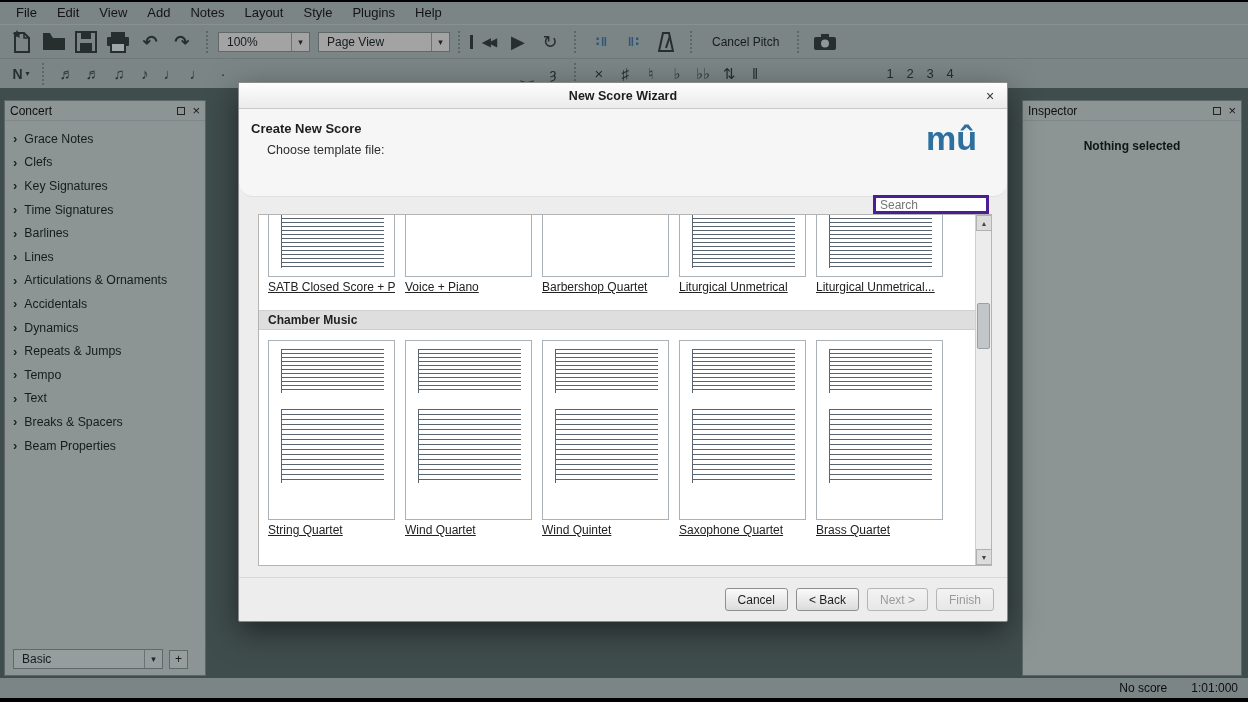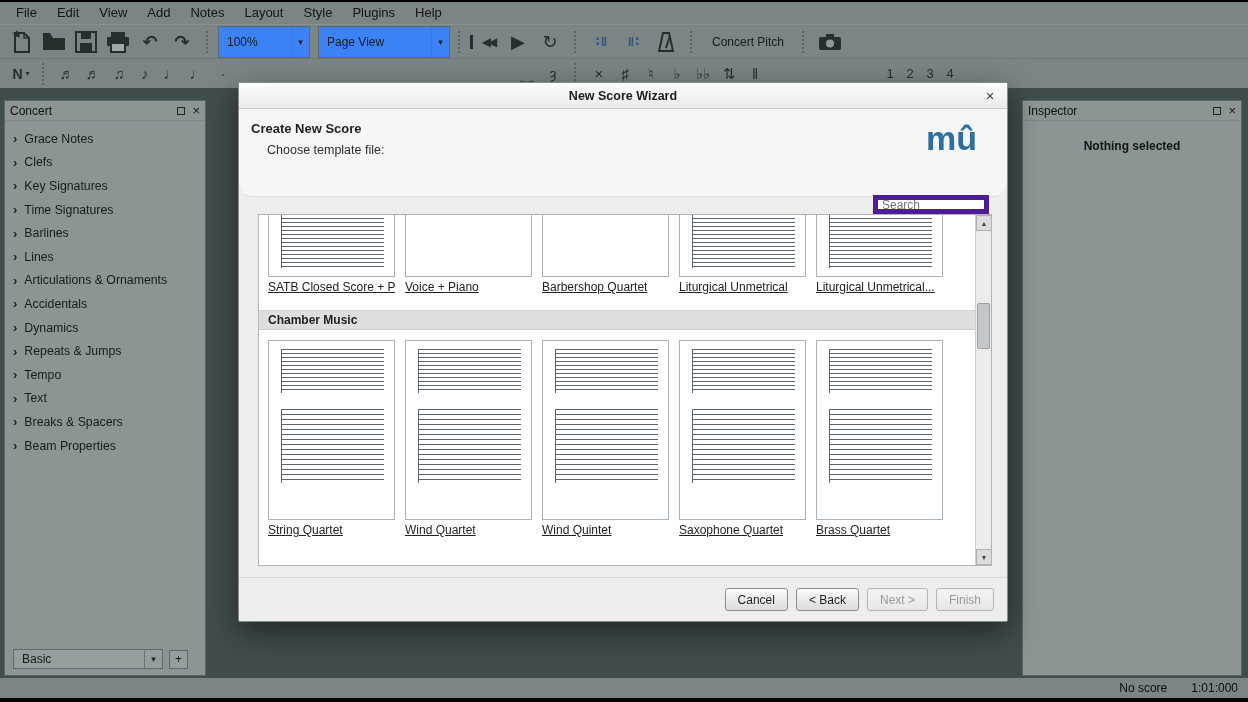--- a/index.html
+++ b/index.html
@@ -28,21 +28,21 @@
     border-top:1px solid #6e7878; display:flex; align-items:center; padding-left:8px; }
   .tbtn { min-width:32px; height:28px; display:flex; align-items:center; justify-content:center;
     color:#262e2e; font-size:18px; }
   .tbtn svg { display:block; }
   .sep { width:4px; height:22px; border-left:2px dotted #5d6767; margin:0 8px; }
   .glyph-b { font-weight:bold; }
   .blue { color:#2e567c; font-weight:bold; font-size:13px; letter-spacing:1px; }
   .rewind { font-size:12px; letter-spacing:-3px; border-left:3px solid #262e2e; padding-left:1px; height:14px; line-height:14px; }
   .concert { font-size:12px; color:#1a1a1a; padding:0 10px; }
 
-  .dd { height:32px; background:#3b82f6; border:1px solid #5f6969; display:flex; align-items:center; }
+  .dd { height:20px; background:#a3a3a3; border:1px solid #5f6969; display:flex; align-items:center; }
   .dd-text { padding:0 8px; font-size:12px; color:#161c1c; flex:1; }
   .dd-arrow { width:18px; height:100%; border-left:1px solid #6a7474; display:flex;
     align-items:center; justify-content:center; font-size:9px; color:#222; }
   .dd-zoom { width:92px; margin-right:8px; }
   .dd-view { width:132px; }
 
   .nbtn { min-width:26px; height:24px; display:flex; align-items:center; justify-content:center;
     color:#262e2e; font-size:15px; }
   .note-input-btn { font-size:14px; font-weight:bold; gap:3px; padding:0 4px; }
   .note-input-btn .dd-caret { font-size:8px; }
@@ -86,21 +86,21 @@
     border-bottom:1px solid #c9c9c9; position:relative; }
   .dlg-title { text-align:center; font-size:12.5px; font-weight:bold; color:#1d1d1d; line-height:26px; }
   .dlg-close { position:absolute; right:6px; top:0; width:22px; height:26px; display:flex;
     align-items:center; justify-content:center; font-size:14px; color:#333; }
   .dlg-headband { position:absolute; left:0; right:0; top:26px; height:88px; background:#f6f6f6;
     border-bottom:1px solid #e0e0e0; border-radius:0 0 14px 14px; }
   .dlg-heading { position:absolute; left:12px; top:38px; font-size:13px; font-weight:bold; color:#1e1e1e; }
   .dlg-subheading { position:absolute; left:28px; top:60px; font-size:12.5px; color:#2e2e2e; }
   .dlg-logo { position:absolute; right:30px; top:36px; font-size:34px; font-weight:bold; color:#2d6f9f; }
   .dlg-search { position:absolute; right:18px; top:112px; width:116px; height:19px;
-    border:5px solid #4c1d95; background:#fff; font-size:12px; padding:1px 4px;
+    border:3px solid #4c1d95; background:#fff; font-size:12px; padding:1px 4px;
     font-family:"Liberation Sans","DejaVu Sans",sans-serif; }
 
   .tpl-area { position:absolute; left:19px; top:131px; width:734px; height:352px;
     background:#fff; border:1px solid #b4b4b4; overflow:hidden; }
   .tpl-scroll { position:absolute; left:0; top:0; right:16px; bottom:0; overflow:hidden; }
   .tpl-row { display:flex; gap:10px; padding-left:9px; }
   .row-top { margin-top:-6px; }
   .row-chamber { margin-top:10px; }
   .tpl { width:127px; flex:none; }
   .tpl-card { border:1px solid #a9b1b9; background:#fff; }
@@ -212,21 +212,21 @@
   <span class="tbtn blue">∶‖</span>
   <span class="tbtn blue">‖∶</span>
   <span class="tbtn">
     <svg width="16" height="20" viewBox="0 0 16 20">
         <path d="M5 1h6l4 18H1z" fill="none" stroke="#262e2e" stroke-width="2"></path>
         <line x1="8" y1="16" x2="12" y2="4" stroke="#262e2e" stroke-width="2"></line>
       </svg>
   </span>
   <span class="sep"></span>
 
-  <span class="tbtn concert">Concert Pitch</span>
+  <span class="tbtn concert">Cancel Pitch</span>
   <span class="sep"></span>
 
   <span class="tbtn">
     <svg width="24" height="18" viewBox="0 0 24 18">
         <rect x="1" y="4" width="22" height="13" rx="2" fill="#262e2e"></rect>
         <rect x="8" y="1" width="8" height="4" fill="#262e2e"></rect>
         <circle cx="12" cy="10.5" r="4" fill="#8f9898"></circle>
       </svg>
   </span>
 </div>

